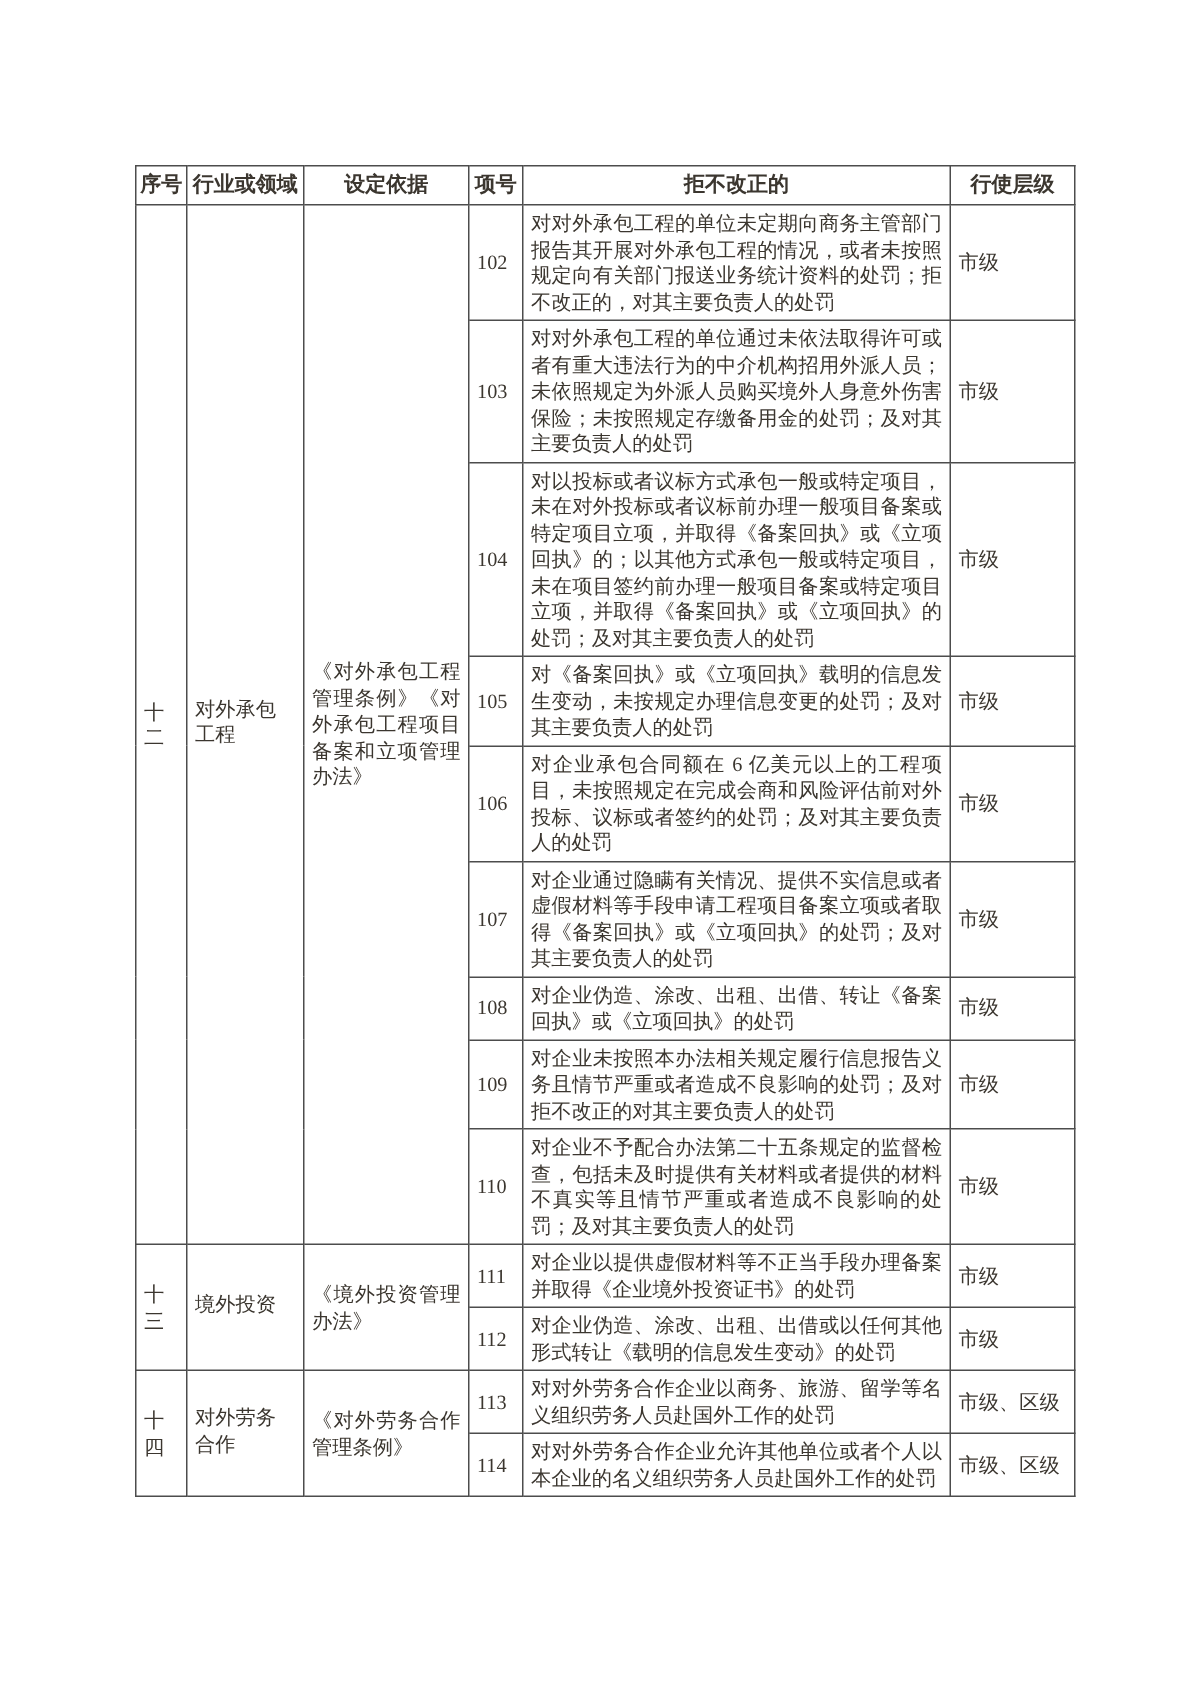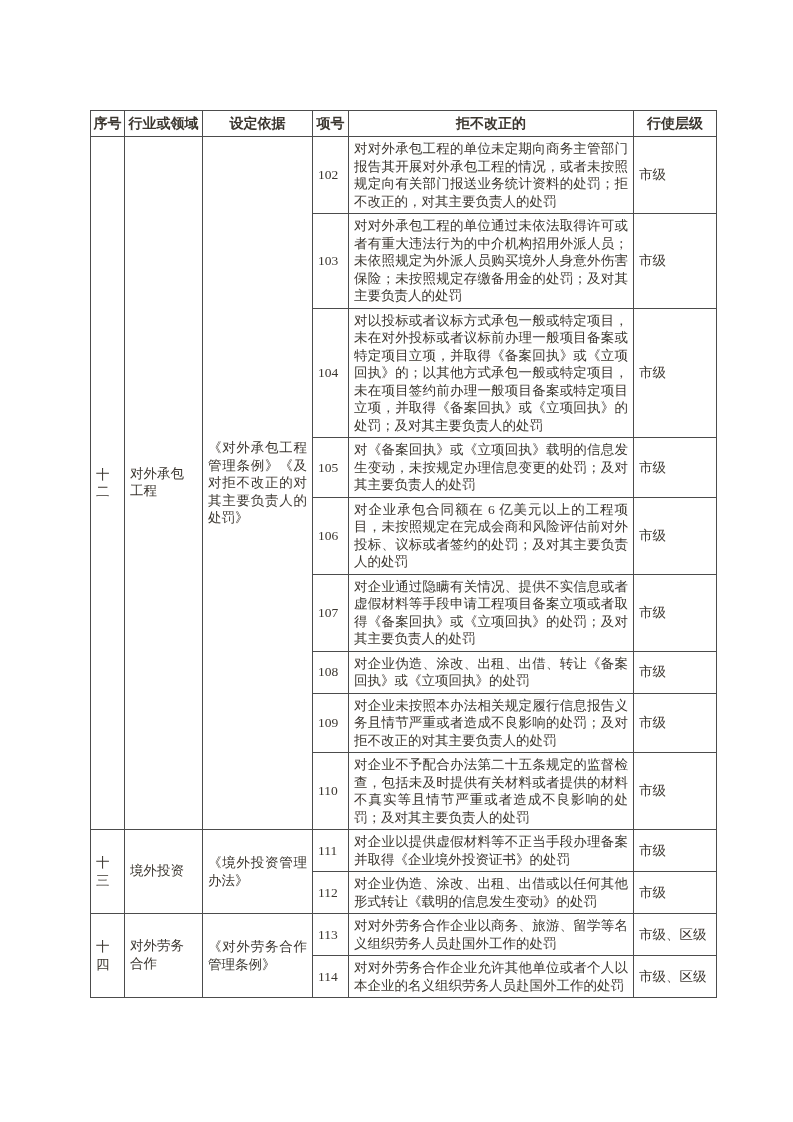--- a/index.html
+++ b/index.html
@@ -69,21 +69,21 @@
       <th>拒不改正的</th>
       <th>行使层级</th>
     </tr>
   </thead>
   <tbody>
 
     <tr>
       <td class="c-serial" rowspan="9">十二</td>
       <td class="c-industry" rowspan="9">对外承包
 工程</td>
-      <td class="c-basis" rowspan="9">《对外承包工程管理条例》《及对拒不改正的对其主要负责人的处罚》</td>
+      <td class="c-basis" rowspan="9">《对外承包工程管理条例》《对外承包工程项目备案和立项管理办法》</td>
       <td class="c-no">102</td>
       <td class="c-name">对对外承包工程的单位未定期向商务主管部门报告其开展对外承包工程的情况，或者未按照规定向有关部门报送业务统计资料的处罚；拒不改正的，对其主要负责人的处罚</td>
       <td class="c-level">市级</td>
     </tr>
     <tr>
       <td class="c-no">103</td>
       <td class="c-name">对对外承包工程的单位通过未依法取得许可或者有重大违法行为的中介机构招用外派人员；未依照规定为外派人员购买境外人身意外伤害保险；未按照规定存缴备用金的处罚；及对其主要负责人的处罚</td>
       <td class="c-level">市级</td>
     </tr>
     <tr>

